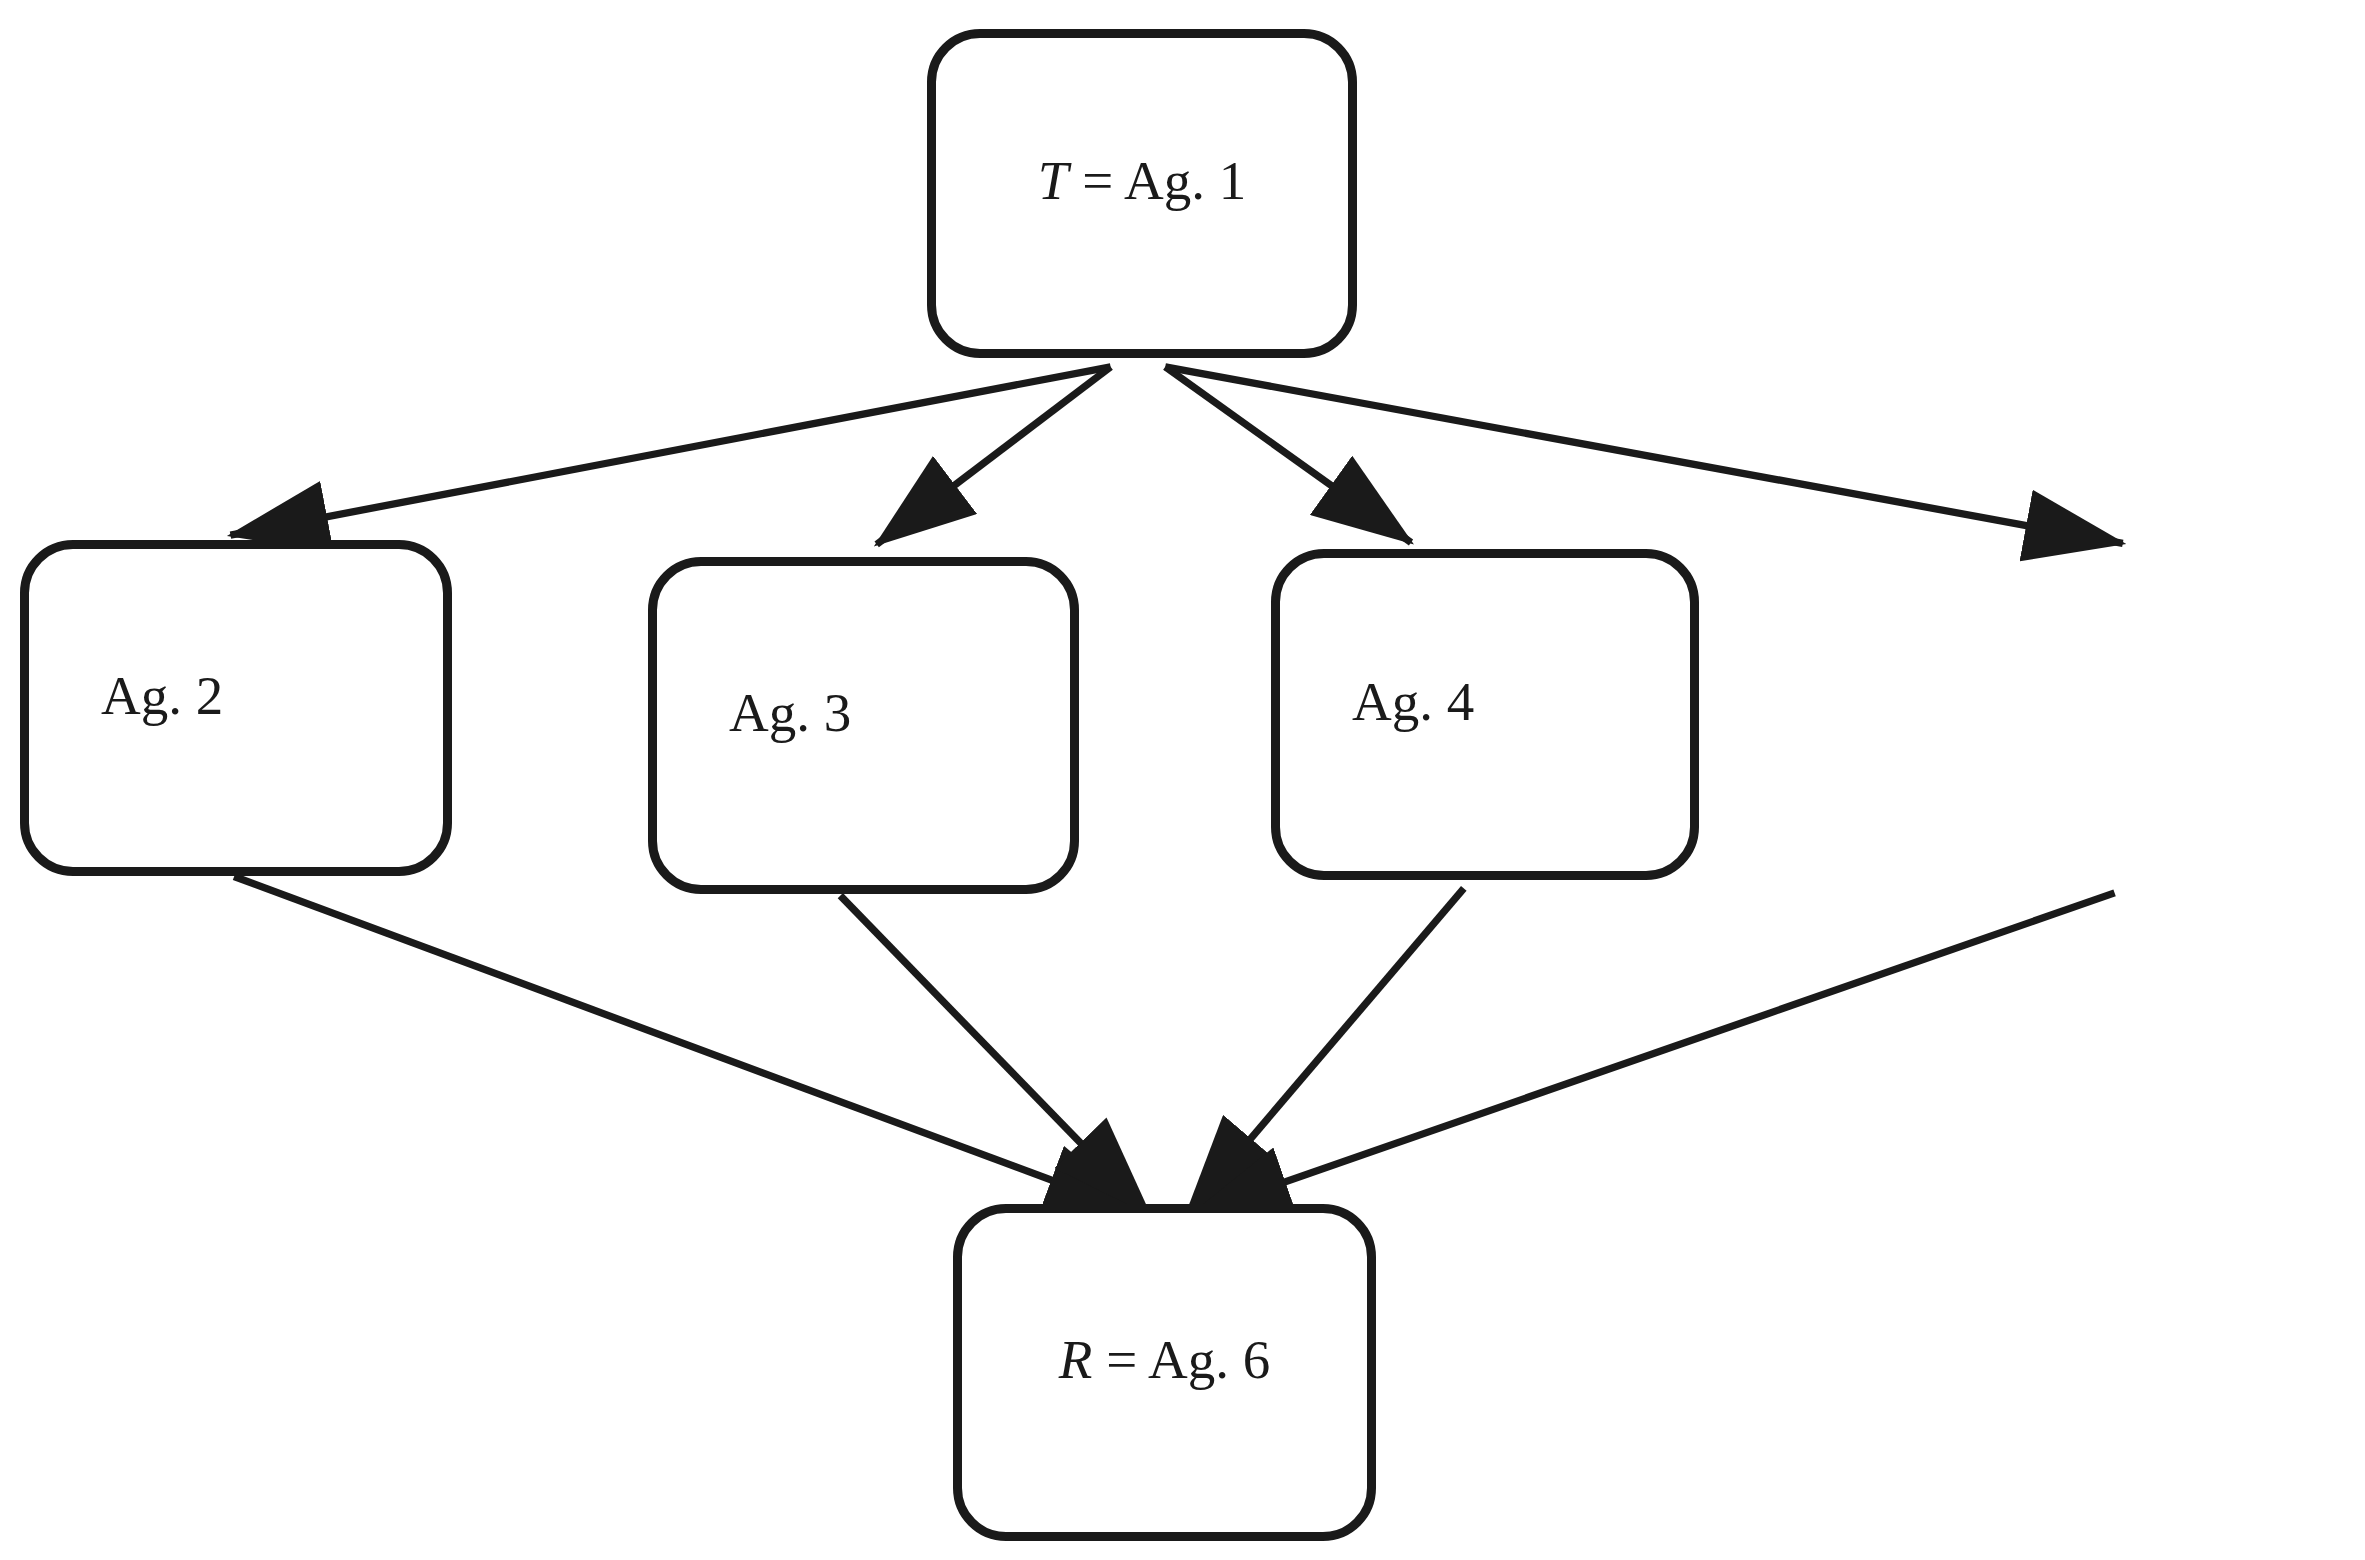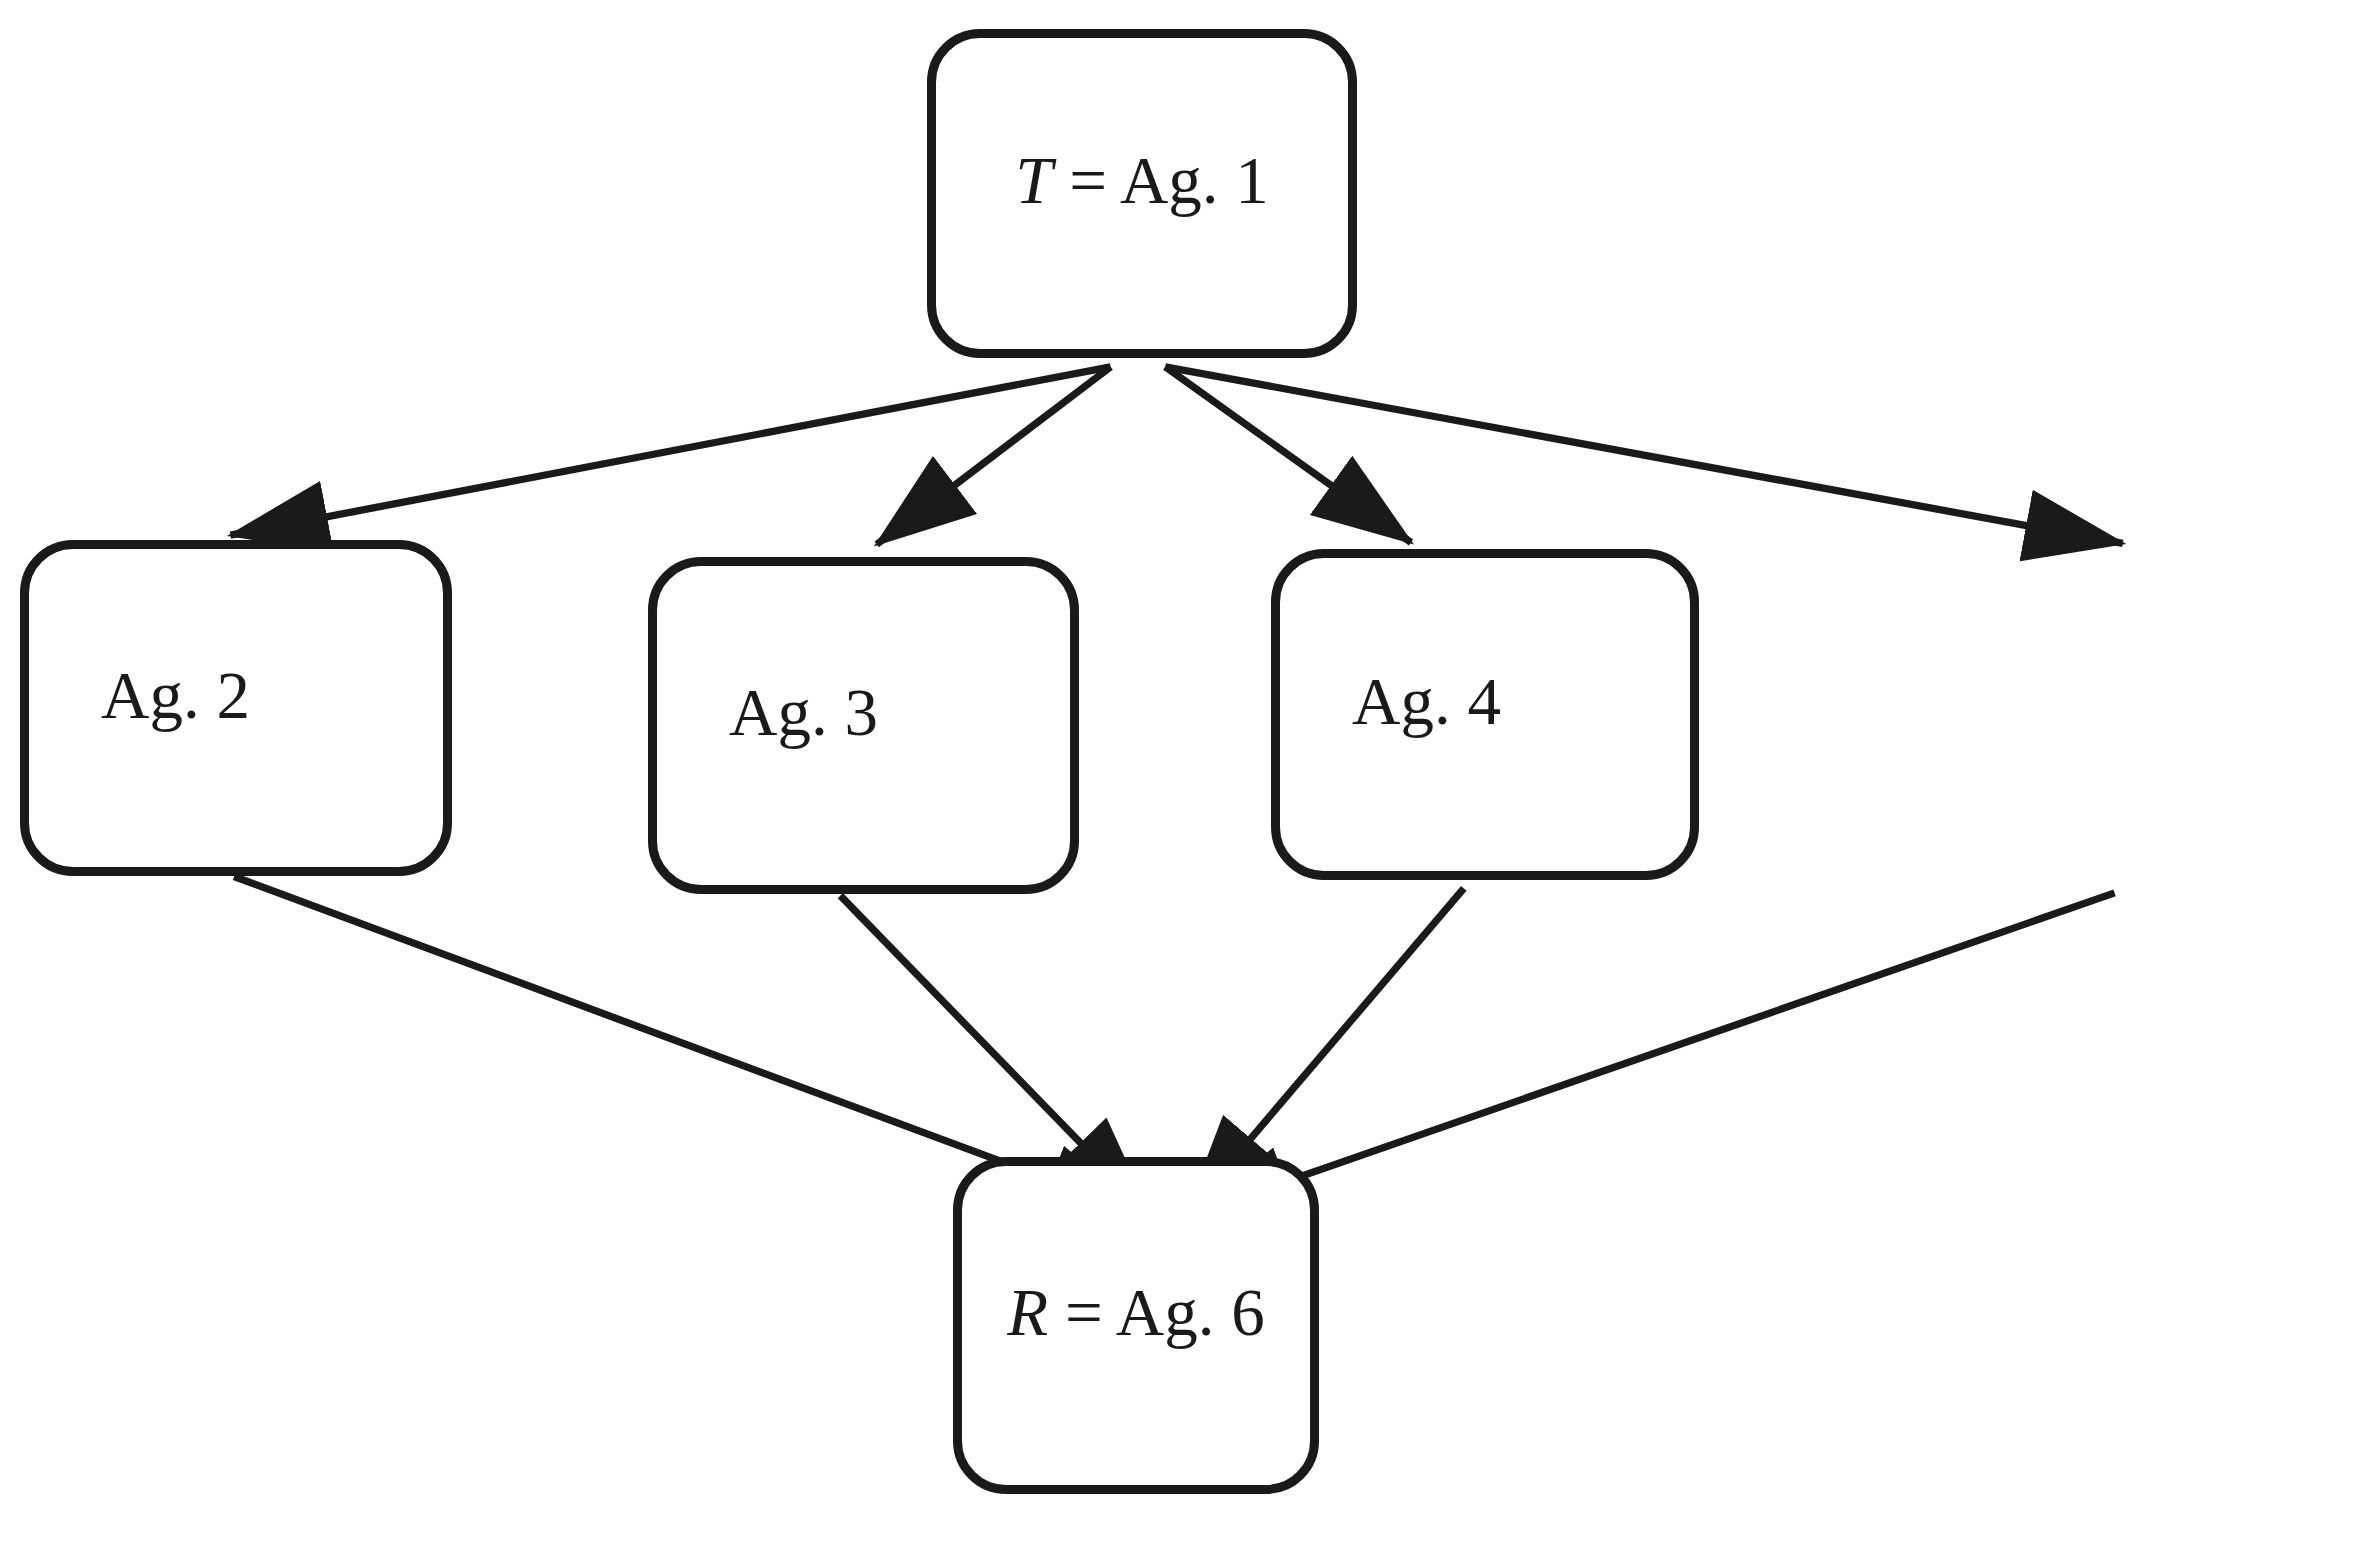--- a/index.html
+++ b/index.html
@@ -22,21 +22,21 @@
   .node {
     position: absolute;
     box-sizing: border-box;
     border: 9px solid var(--ink);
     border-radius: 53px;
     background: var(--paper);
     display: flex;
     align-items: center;
     justify-content: center;
     color: var(--ink);
-    font-size: 67px;
+    font-size: 55px;
     line-height: 1;
     white-space: pre;
   }
   .node .label-wrap { transform: translateY(-12.7px); }
   .node--left { justify-content: flex-start; padding-left: 72px; }
   .node-symbol { font-style: italic; }
 </style>
 </head>
 <body>
 
@@ -70,18 +70,18 @@
 
   <div class="node node--left" style="left: 648px; top: 557px; width: 431px; height: 337px;">
     <span class="label-wrap"><span class="node-symbol"></span><span>Ag. 3</span></span>
   </div>
 
   <div class="node node--left" style="left: 1261px; top: 549px; width: 428px; height: 331px; margin-left: 10px;">
     <span class="label-wrap"><span class="node-symbol"></span><span>Ag. 4</span></span>
   </div>
 
 
-  <div class="node" style="left: 953px; top: 1157px; width: 366px; height: 337px;">
+  <div class="node" style="left: 953px; top: 1204px; width: 423px; height: 337px;">
     <span class="label-wrap"><span class="node-symbol">R</span><span> = Ag. 6</span></span>
   </div>
 
 </div>
 
 
 </body></html>

